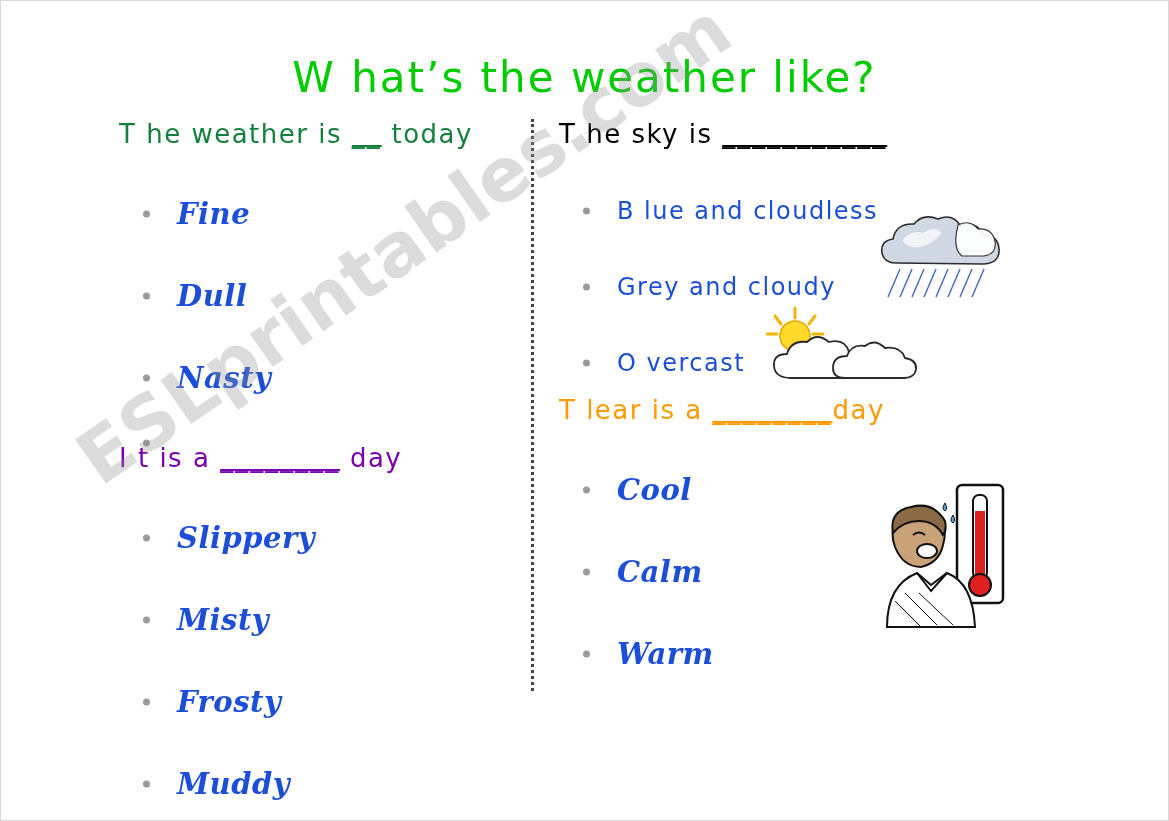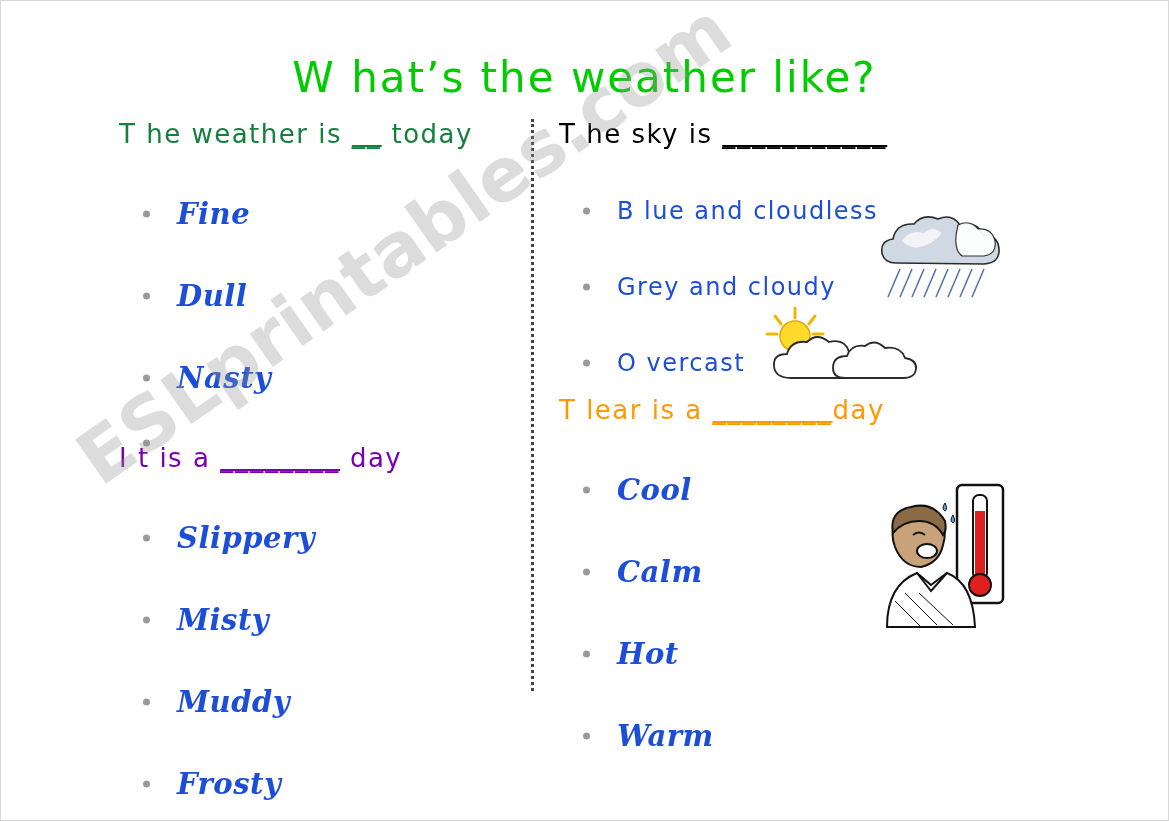--- a/index.html
+++ b/index.html
@@ -156,22 +156,22 @@
       </ul>
     </div>
 
     <div class="block">
       <div class="prompt prompt-purple">
         <span>I t is a </span><span class="blank">________</span><span> day</span>
       </div>
       <ul class="words">
         <li><span class="dot"></span><span class="script">Slippery</span></li>
         <li><span class="dot"></span><span class="script">Misty</span></li>
+        <li><span class="dot"></span><span class="script">Frosty</span></li>
         <li><span class="dot"></span><span class="script">Muddy</span></li>
-        <li><span class="dot"></span><span class="script">Frosty</span></li>
       </ul>
     </div>
 
   </div>
 
   <div class="col col-right">
 
     <div class="block">
       <div class="prompt prompt-blue">
         <span>T he sky is </span><span class="blank">___________</span><span></span>
@@ -183,21 +183,20 @@
       </ul>
     </div>
 
     <div class="block block-2">
       <div class="prompt prompt-orange">
         <span>T lear is a </span><span class="blank">________</span><span>day</span>
       </div>
       <ul class="words">
         <li><span class="dot"></span><span class="script">Cool</span></li>
         <li><span class="dot"></span><span class="script">Calm</span></li>
-        <li><span class="dot"></span><span class="script">Hot</span></li>
         <li><span class="dot"></span><span class="script">Warm</span></li>
       </ul>
     </div>
 
   </div>
 
   <div class="art art-rain">
     <svg viewBox="0 0 150 110" width="150" height="110">
       <g>
         <path d="M30 52 Q18 52 16 42 Q14 30 27 28 Q30 12 48 13 Q57 2 72 8 Q86 2 94 14 Q112 10 117 24 Q132 24 133 38 Q134 52 118 53 Z" fill="#cfd8e3" stroke="#2b2b2b" stroke-width="1.6"></path>

